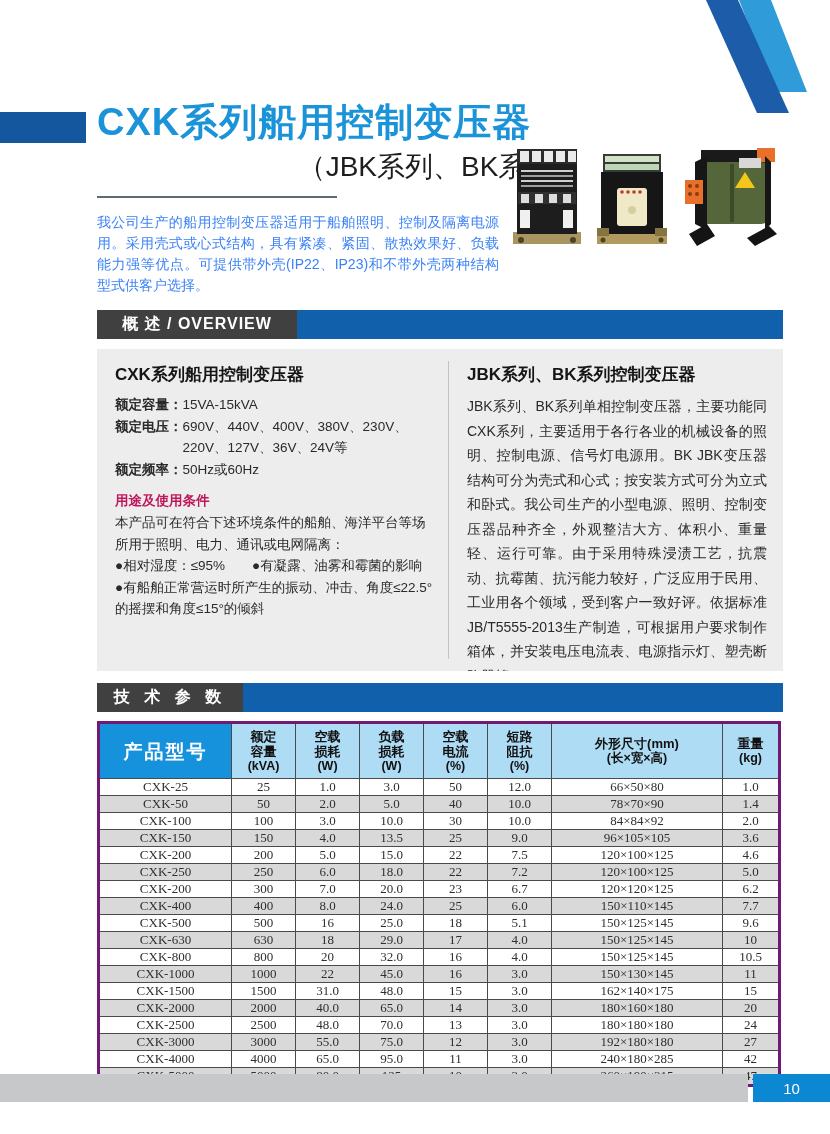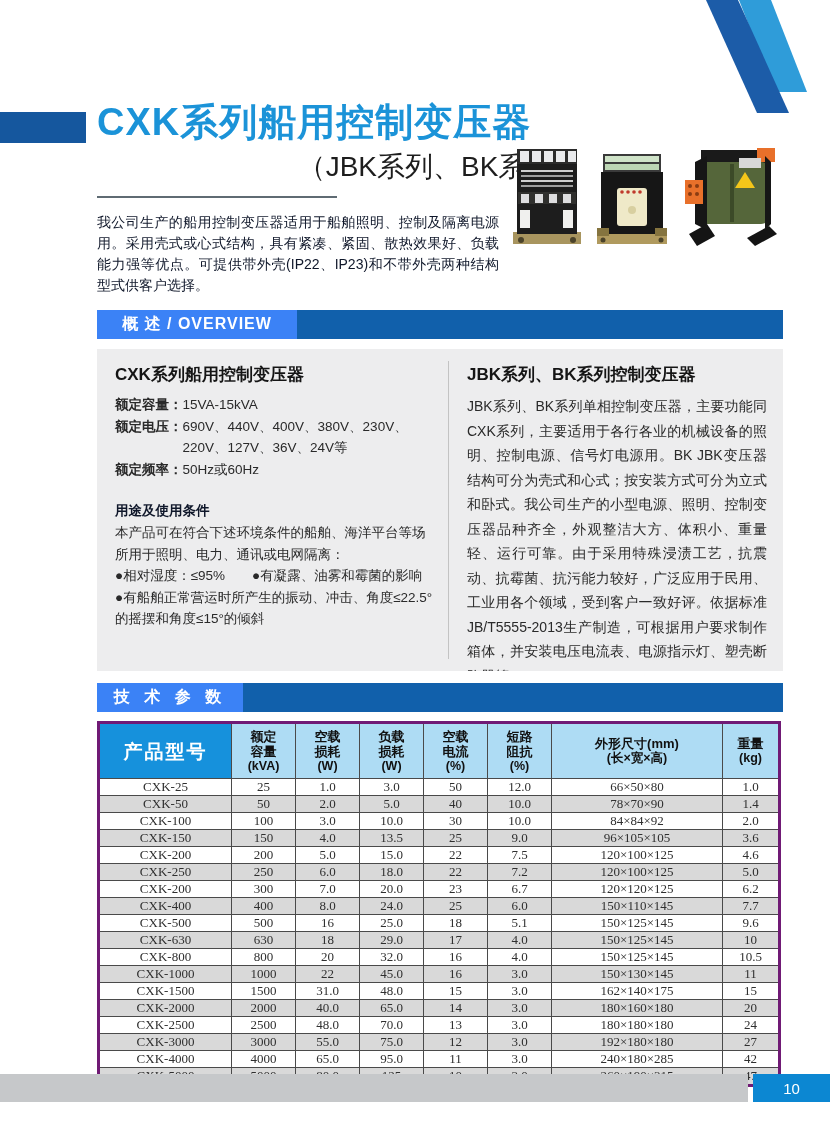--- a/index.html
+++ b/index.html
@@ -11,42 +11,42 @@
   .deco-svg { position:absolute; top:0; left:0; }
   
   .accent-bar { position:absolute; left:0; top:112px; width:86px; height:31px; background:#15579e; }
 
   .content { position:absolute; left:97px; top:0; width:686px; }
 
   .page-title { margin:100px 0 0 0; font-size:38px; line-height:44px; font-weight:bold;
     color:#1b93d8; letter-spacing:1px; }
   .page-subtitle { margin-top:6px; font-size:28px; line-height:34px; color:#1d1d1d;text-align:center; }
   .title-rule { margin-top:12px; width:240px; border-top:2px solid #5f6b73; height:0; }
-  .intro { width:402px; font-size:14px; line-height:21px; color:#0f172a; text-align:justify; }
+  .intro { width:402px; font-size:14px; line-height:21px; color:#3b82f6; text-align:justify; }
 
   .photos { position:absolute; top:138px; right:0; display:flex; align-items:flex-end; gap:12px; }
 
   .section-bar { display:flex; height:29px; }
-  .section-bar .seg { background:#3b82f6; color:#fff; font-weight:bold;
+  .section-bar .seg { background:#404040; color:#fff; font-weight:bold;
     display:flex; align-items:center; justify-content:center; }
   .section-bar .rest { flex:1; background:#1160ab; }
   .bar-overview { margin-top:14px; }
   .bar-overview .seg { width:200px; font-size:16px; letter-spacing:1px; }
   .bar-tech { margin-top:12px; }
   .bar-tech .seg { width:146px; font-size:16px; letter-spacing:5px; }
 
   .panel { margin-top:10px; background:#ededee; display:flex; height:322px;
     box-sizing:border-box; padding:12px 0; overflow:hidden; }
   .col-left { width:352px; box-sizing:border-box; padding:2px 14px 0 18px; border-right:1px solid #c3c3c3; }
   .col-right { flex:1; box-sizing:border-box; padding:2px 16px 0 18px; }
   .col-heading { font-size:17px; font-weight:bold; color:#151515; margin:0 0 8px 0; }
   .spec-row { display:flex; font-size:13.5px; line-height:21.5px; color:#2a2a2a; }
   .spec-label { font-weight:bold; white-space:nowrap; }
   .spec-value { flex:1; }
-  .usage-heading { font-size:13.5px; line-height:22px; font-weight:bold; color:#0f172a; margin-top:20px; }
+  .usage-heading { font-size:13.5px; line-height:22px; font-weight:bold; color:#be185d; margin-top:10px; }
   .usage-intro { font-size:13.5px; line-height:21.5px; color:#2a2a2a; }
   .bullet { font-size:13.5px; line-height:21.5px; color:#2a2a2a; }
   .right-para { margin:0; font-size:14px; line-height:24.5px; color:#2a2a2a; text-align:justify; }
 
   .tech-table { margin-top:9px; border-collapse:collapse; border:3px solid #701a75; table-layout:fixed; }
   .tech-table th, .tech-table td { border:1px solid #4a4a4a; }
   .tech-table thead th { background:#aedcf4; color:#111; font-size:13px; line-height:15px;
     font-weight:bold; height:54px; padding:0; text-align:center; vertical-align:middle; }
   .tech-table thead th.th-model { background:#1691dc; color:#ffffff; font-size:19px; letter-spacing:2px; }
   .wrap2 { display:inline-block; max-width:2.3em; }

